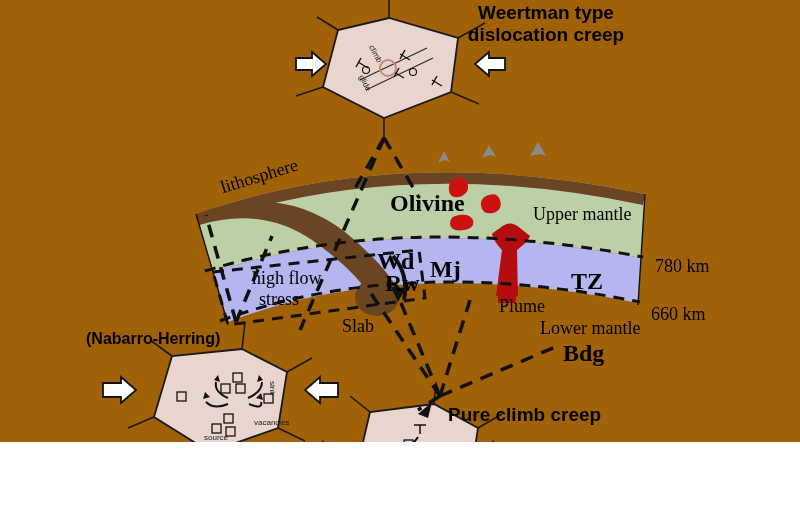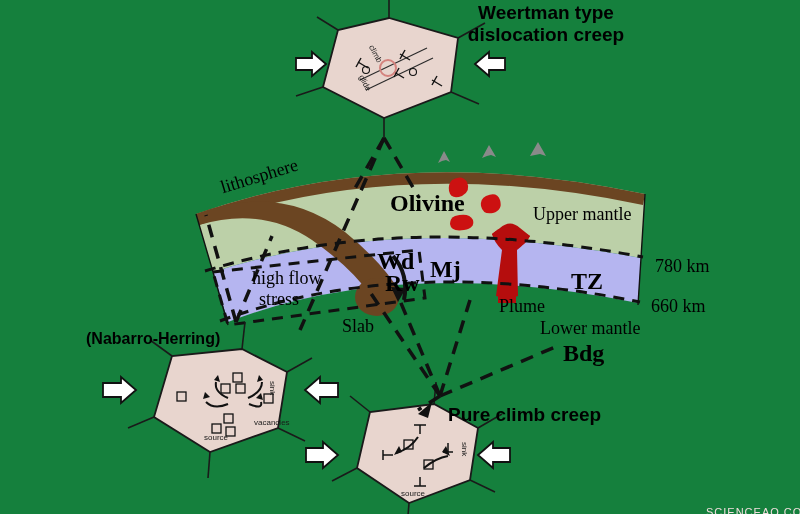--- a/index.html
+++ b/index.html
@@ -3,22 +3,22 @@
 <meta charset="utf-8">
 <style>
   html, body {
     margin: 0;
     padding: 0;
     background: #ffffff;
   }
   #stage {
     position: relative;
     width: 800px;
-    height: 514px;
-    background: #15803d;
+    height: 442px;
+    background: #a16207;
     overflow: hidden;
     font-family: "Liberation Serif", serif;
   }
   svg.layer {
     position: absolute;
     left: 0;
     top: 0;
     width: 800px;
     height: 530px;
   }
@@ -297,20 +297,20 @@
   <div class="lbl serif-bold" style="left:571px; top:268px;">TZ</div>
 
   <div class="lbl serif-reg" style="left:252px; top:268px;">high flow</div>
   <div class="lbl serif-reg" style="left:259px; top:289px;">stress</div>
 
   <div class="lbl serif-reg" style="left:342px; top:316px;">Slab</div>
 
   <div class="lbl serif-reg" style="left:499px; top:296px;">Plume</div>
 
   <div class="lbl serif-reg" style="left:655px; top:256px;">780 km</div>
-  <div class="lbl serif-reg" style="left:651px; top:296px;">660 km</div>
+  <div class="lbl serif-reg" style="left:651px; top:304px;">660 km</div>
 
   <div class="lbl serif-reg" style="left:540px; top:318px;">Lower mantle</div>
   <div class="lbl serif-bold" style="left:563px; top:340px;">Bdg</div>
 
   <div class="lbl watermark" style="left:706px; top:506px;">SCIENCEAQ.COM</div>
 
 </div>
 
 </body></html>

